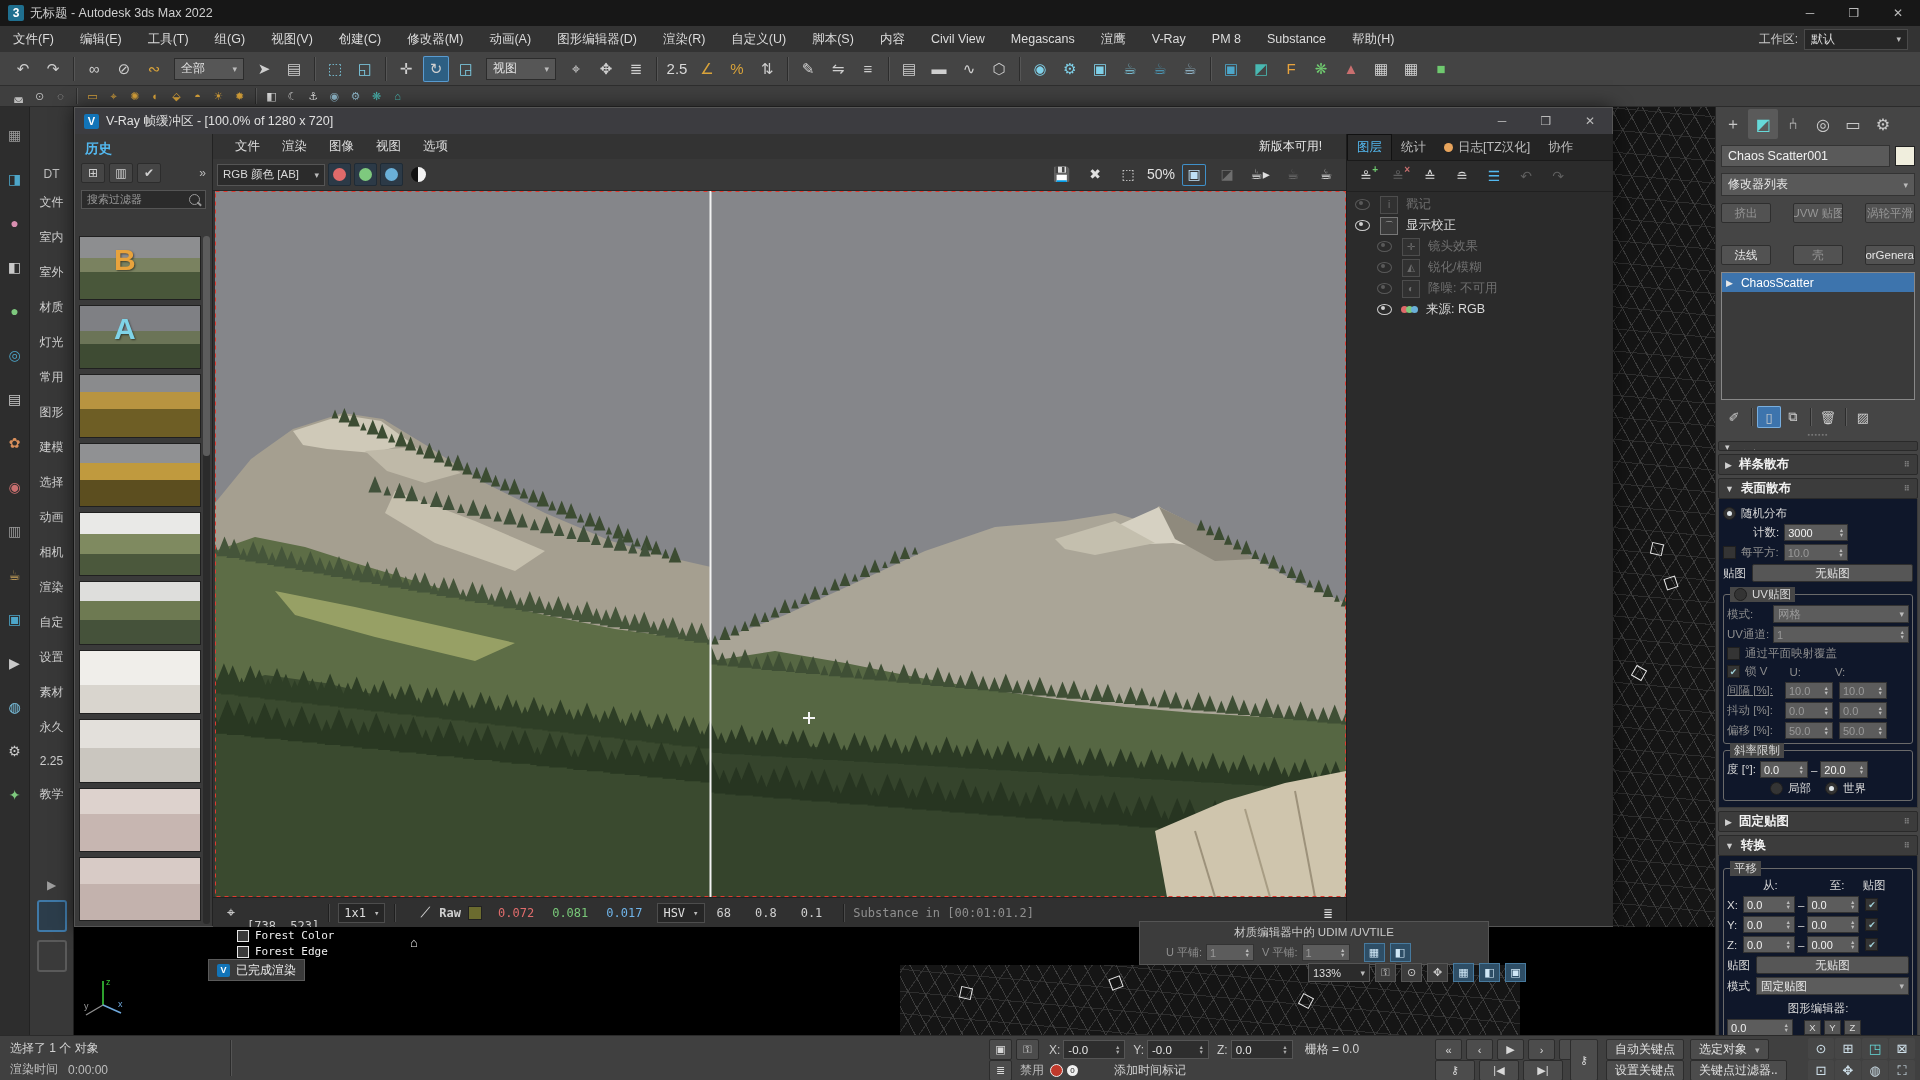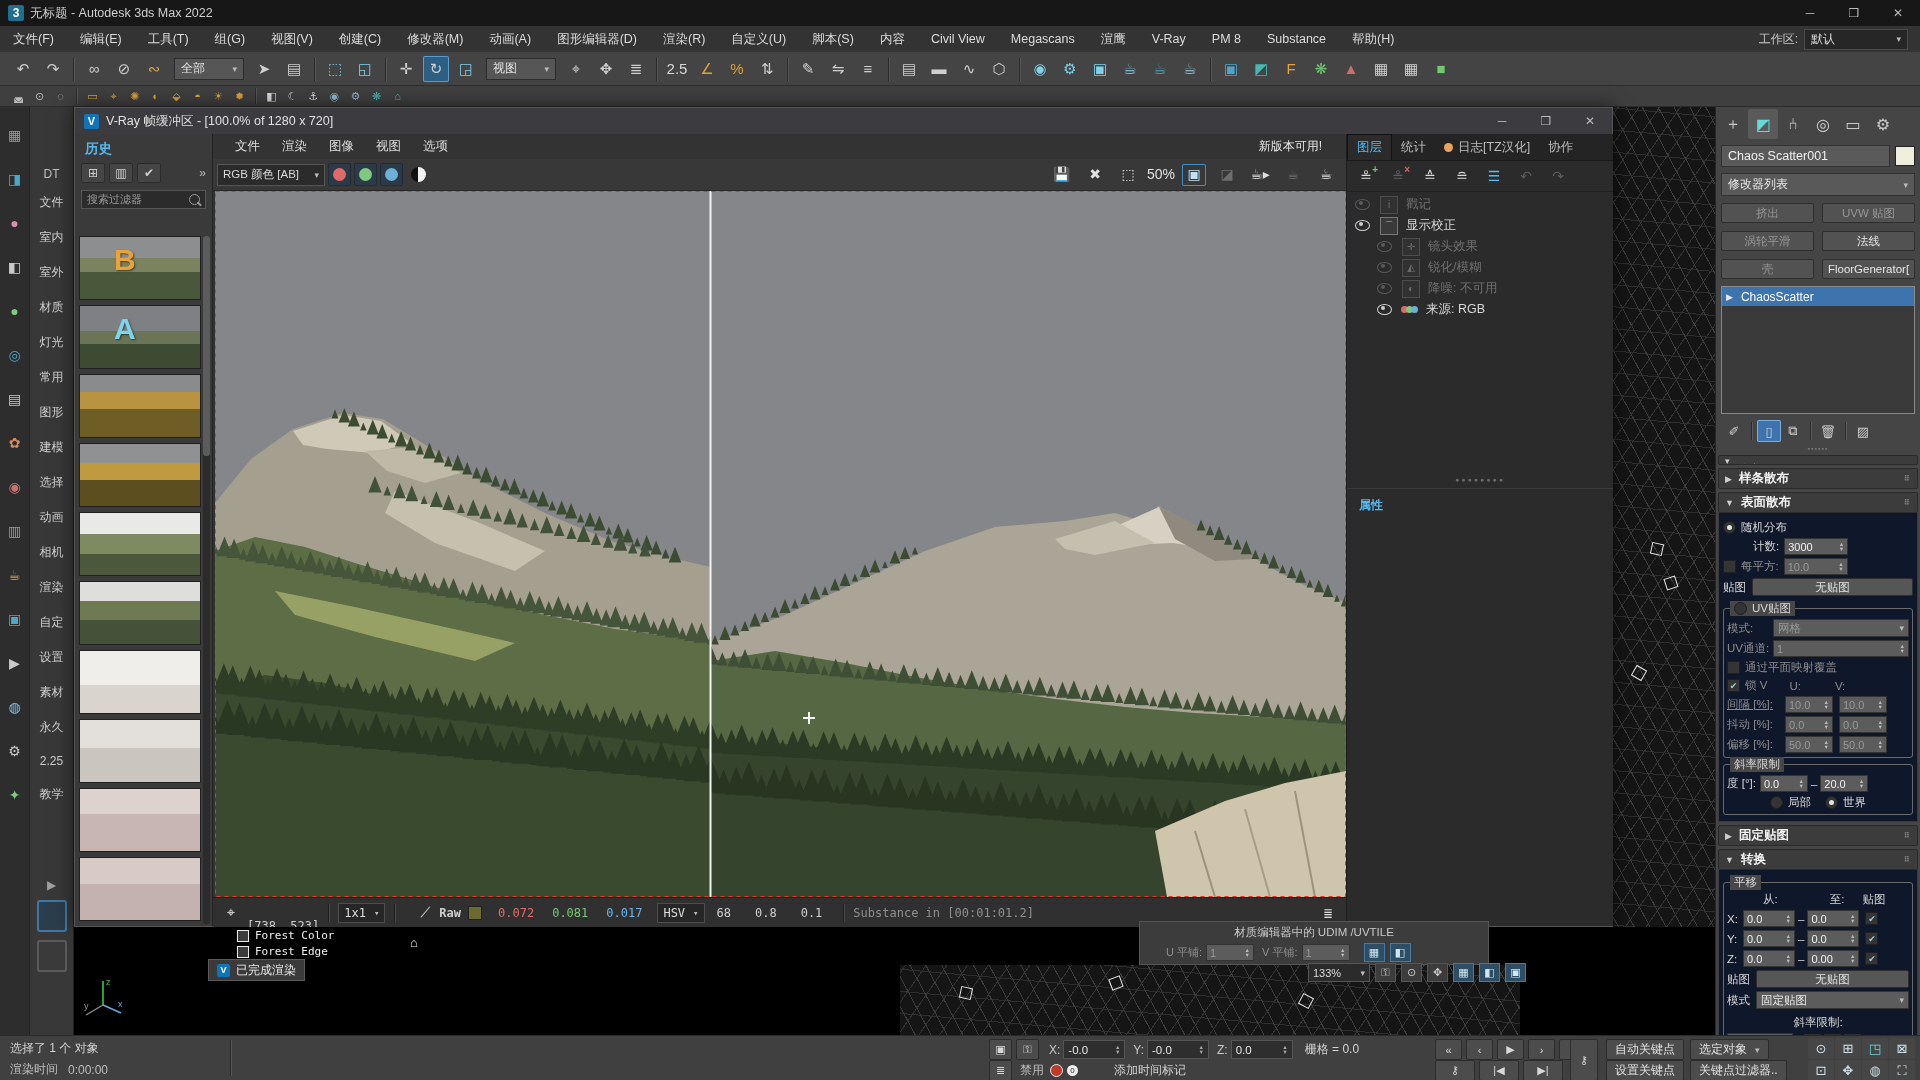--- a/index.html
+++ b/index.html
@@ -130,21 +130,21 @@
   #cpanel{left:1715px;top:107px;width:205px;height:928px;background:#454545;border-left:1px solid #262626;box-sizing:border-box;}
   #ctabs{display:flex;align-items:center;height:34px;padding-left:2px;}
   .ctab{width:30px;height:30px;display:flex;align-items:center;justify-content:center;font-size:16px;color:#c9c9c9;}
   .ctab.on{background:#5a5a5a;color:#66d9d9;border-radius:2px;}
   #cname{margin:4px 5px 0 5px;display:flex;align-items:center;}
   #cnamefield{flex:1;height:20px;background:#5a5a5a;border:1px solid #333;color:#f0f0f0;display:flex;
     align-items:center;padding:0 6px;font-size:12.5px;}
   #cswatch{width:18px;height:18px;background:#f0eedd;border:1px solid #222;margin-left:5px;}
   #modlist{margin:6px 5px 0 5px;height:21px;background:#595959;border:1px solid #333;display:flex;
     align-items:center;justify-content:space-between;padding:0 6px;color:#e8e8e8;}
-  #modbtns{margin:7px 5px 0 5px;display:grid;grid-template-columns:1fr 1fr;gap:8px;}
+  #modbtns{margin:7px 5px 0 5px;display:grid;grid-template-columns:1fr 1fr 1fr;gap:22px;}
   .mbtn{height:18px;background:#525252;border:1px solid #2e2e2e;border-radius:2px;color:#e6e6e6;
     display:flex;align-items:center;justify-content:center;font-size:11.5px;overflow:hidden;white-space:nowrap;}
   .mbtn.dim{color:#969696;}
   #stack{margin:7px 5px 0 5px;height:126px;background:#3a3a3a;border:1px solid #888;}
   #stackrow{height:19px;background:#3d74ad;color:#fff;display:flex;align-items:center;padding-left:4px;font-size:12px;}
   #stackrow .tri{margin-right:8px;font-size:9px;color:#e8e8e8;}
   #stacktools{display:flex;align-items:center;height:26px;margin:4px 6px 0 6px;}
   .sti{width:24px;height:22px;display:flex;align-items:center;justify-content:center;color:#cfcfcf;font-size:13px;}
   .sti.on{background:#3d74ad;border-radius:2px;box-shadow:inset 0 0 0 1px #79aede;}
   .stsep{width:1px;height:18px;background:#2c2c2c;box-shadow:1px 0 0 #5c5c5c;margin:0 5px;}
@@ -641,24 +641,20 @@
             <span class="lico" style="border:none;background:none;">
               <span class="rgbico">
                 <i style="background:#e06a6a;"></i>
                 <i style="background:#7ec97e;"></i>
                 <i style="background:#6ab0d8;"></i>
               </span>
             </span>
             <span>来源: RGB</span>
           </div>
         </div>
-      <div id="lprops">
-        <div class="dots">●●●●●●●●</div>
-        <div id="lpropslab">属性</div>
-      </div>
     </div>
   </div>
 
   <div id="cpanel" class="abs">
     <div id="ctabs">
         <div class="ctab">＋</div>
         <div class="ctab on">◩</div>
         <div class="ctab">⑃</div>
         <div class="ctab">◎</div>
         <div class="ctab">▭</div>
@@ -894,21 +890,21 @@
           <span class="cbtnw" style="margin-left:6px;">无贴图</span>
           </div>
         <div class="crow">
           <span>模式</span>
           <span class="cdd" style="margin-left:6px;">
             <span>固定贴图</span>
               <span class="caret">▾</span>
             </span>
           </div>
         <div class="crow" style="justify-content:center;margin-top:6px;">
-          <span>斜率限制:</span>
+          <span>图形编辑器:</span>
           </div>
         <div class="crow">
           <span class="fld" style="width:58px;">
             <span>0.0</span>
               <span class="sp">▲<br>▼</span>
             </span>
           <span id="stepaxes" style="display:flex;margin-left:8px;">
               <span class="axbtn">X</span>
               <span class="axbtn">Y</span>
               <span class="axbtn">Z</span>

